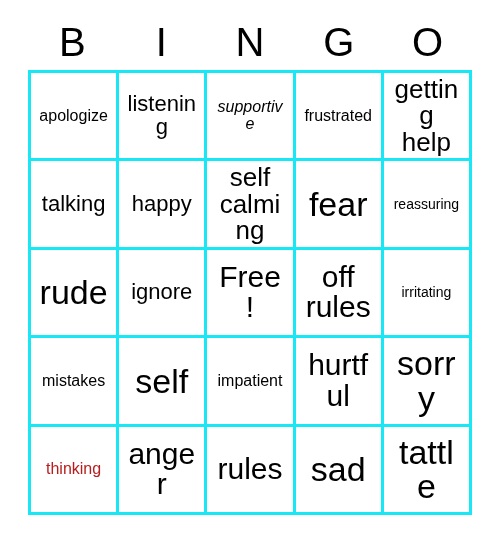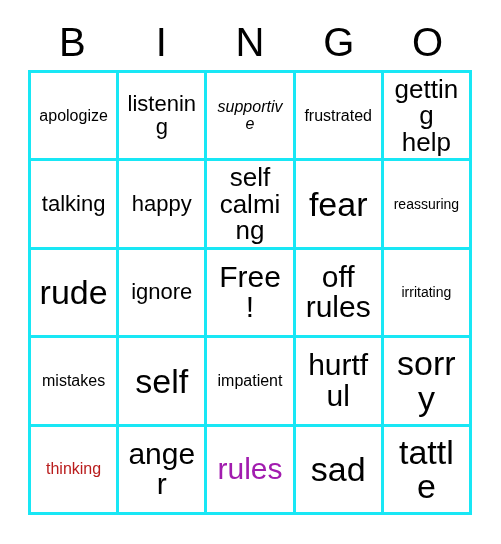--- a/index.html
+++ b/index.html
@@ -163,21 +163,21 @@
         <span class="cell-text fs-xxl" style="color: rgb(0, 0, 0);">sorry</span>
       </div>
 
     <div class="cell" style="border-color: rgb(24, 231, 245);">
         <span class="cell-text fs-s" style="color: #b91c1c;">thinking</span>
       </div>
     <div class="cell" style="border-color: rgb(24, 231, 245);">
         <span class="cell-text fs-xl" style="color: rgb(0, 0, 0);">anger</span>
       </div>
     <div class="cell" style="border-color: rgb(24, 231, 245);">
-        <span class="cell-text fs-xl" style="color: #a21caf;">rules</span>
+        <span class="cell-text fs-xl" style="color: #000000;">rules</span>
       </div>
     <div class="cell" style="border-color: rgb(24, 231, 245);">
         <span class="cell-text fs-xxl" style="color: rgb(0, 0, 0);">sad</span>
       </div>
     <div class="cell" style="border-color: rgb(24, 231, 245);">
         <span class="cell-text fs-xxl" style="color: rgb(0, 0, 0);">tattle</span>
       </div>
   </div>
 
 </div>

